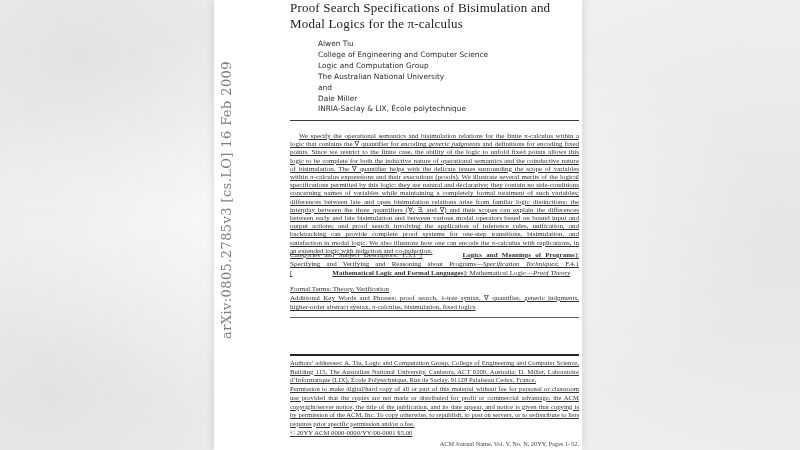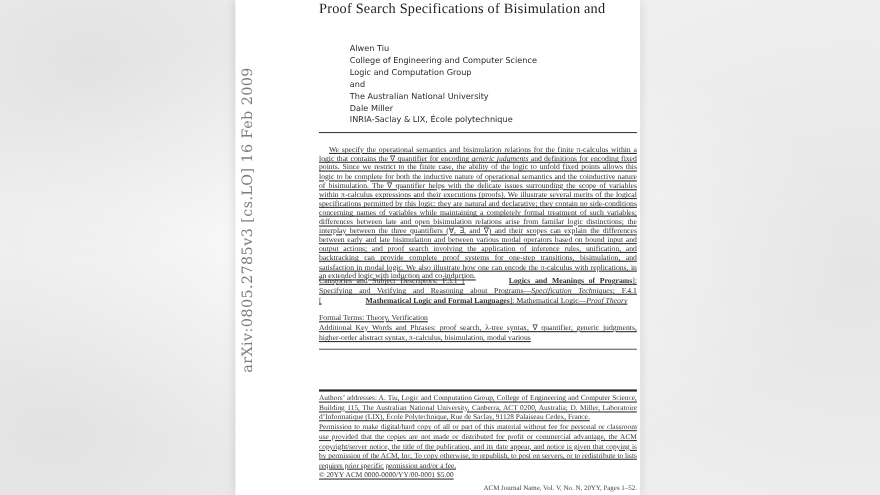--- a/index.html
+++ b/index.html
@@ -82,41 +82,42 @@
 
 <div class="canvas">
   <div class="page"></div>
 
   <div class="stamp">arXiv:0805.2785v3  [cs.LO]  16 Feb 2009</div>
 
   <div class="col">
 
     <h1 class="title">
       <span>Proof Search Specifications of Bisimulation and</span>
+      <span>Modal Logics for the π-calculus</span>
     </h1>
 
     <div class="authors">
       <span>Alwen Tiu</span>
       <span>College of Engineering and Computer Science</span>
       <span>Logic and Computation Group</span>
+      <span>The Australian National University</span>
       <span>and</span>
-      <span>The Australian National University</span>
       <span>Dale Miller</span>
       <span>INRIA-Saclay &amp; LIX, École polytechnique</span>
     </div>
 
     <div class="rule rule-authors"></div>
 
     <p class="abstract"><span>We specify the operational semantics and bisimulation relations for the finite π-calculus within a logic that contains the ∇ quantifier for encoding </span><span class="i">generic judgments</span><span> and definitions for encoding fixed points. Since we restrict to the finite case, the ability of the logic to unfold fixed points allows this logic to be complete for both the inductive nature of operational semantics and the coinductive nature of bisimulation. The ∇ quantifier helps with the delicate issues surrounding the scope of variables within π-calculus expressions and their executions (proofs). We illustrate several merits of the logical specifications permitted by this logic: they are natural and declarative; they contain no side-conditions concerning names of variables while maintaining a completely formal treatment of such variables; differences between late and open bisimulation relations arise from familar logic distinctions; the interplay between the three quantifiers (∀, ∃, and ∇) and their scopes can explain the differences between early and late bisimulation and between various modal operators based on bound input and output actions; and proof search involving the application of inference rules, unification, and backtracking can provide complete proof systems for one-step transitions, bisimulation, and satisfaction in modal logic. We also illustrate how one can encode the π-calculus with replications, in an extended logic with induction and co-induction.</span></p>
 
     <p class="categories"><span>Categories and Subject Descriptors: F.3.1 [</span><span class="b">Logics and Meanings of Programs</span><span>]: Specifying and Verifying and Reasoning about Programs—</span><span class="i">Specification Techniques</span><span>; F.4.1 [</span><span class="b">Mathematical Logic and Formal Languages</span><span>]: Mathematical Logic—</span><span class="i">Proof Theory</span></p>
 
     <p class="general-terms">Formal Terms: Theory, Verification</p>
 
-    <p class="keywords">Additional Key Words and Phrases: proof search, λ-tree syntax, ∇ quantifier, generic judgments, higher-order abstract syntax, π-calculus, bisimulation, modal various</p>
+    <p class="keywords">Additional Key Words and Phrases: proof search, λ-tree syntax, ∇ quantifier, generic judgments, higher-order abstract syntax, π-calculus, bisimulation, fixed logics</p>
 
     <div class="rule rule-keywords"></div>
     <div class="rule rule-footnote"></div>
 
     <div class="footnote">
       <p>Authors’ addresses: A. Tiu, Logic and Computation Group, College of Engineering and Computer Science, Building 115, The Australian National University, Canberra, ACT 0200, Australia; D. Miller, Laboratoire d’Informatique (LIX), École Polytechnique, Rue de Saclay, 91128 Palaiseau Cedex, France.</p>
       <p>Permission to make digital/hard copy of all or part of this material without fee for personal or classroom use provided that the copies are not made or distributed for profit or commercial advantage, the ACM copyright/server notice, the title of the publication, and its date appear, and notice is given that copying is by permission of the ACM, Inc. To copy otherwise, to republish, to post on servers, or to redistribute to lists requires prior specific permission and/or a fee.</p>
       <p>© 20YY ACM 0000-0000/YY/00-0001 $5.00</p>
     </div>
 

